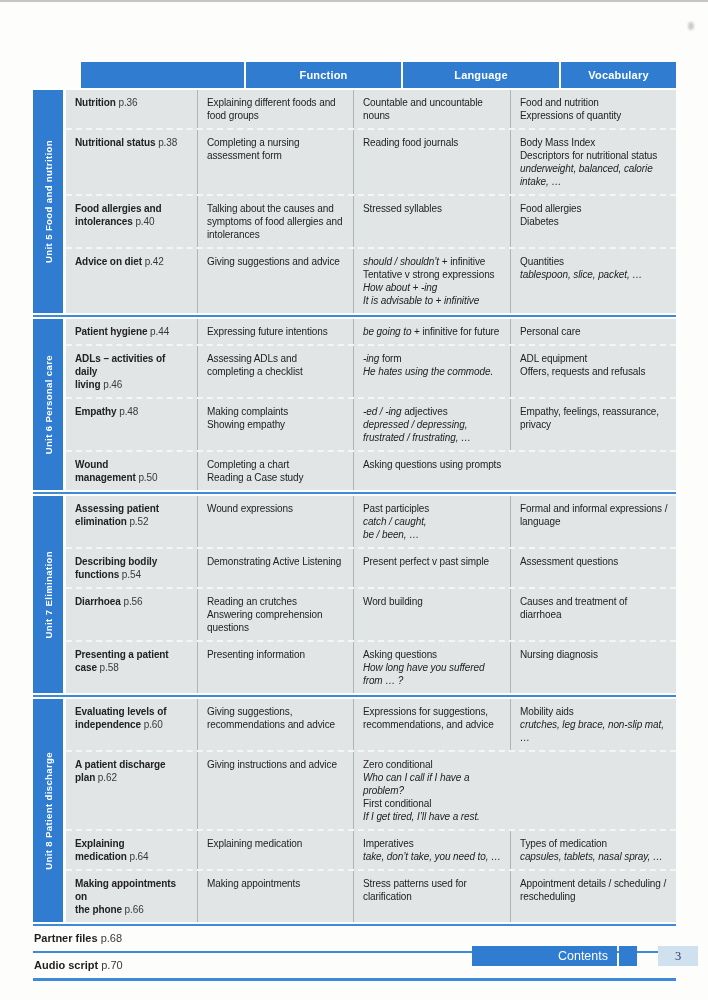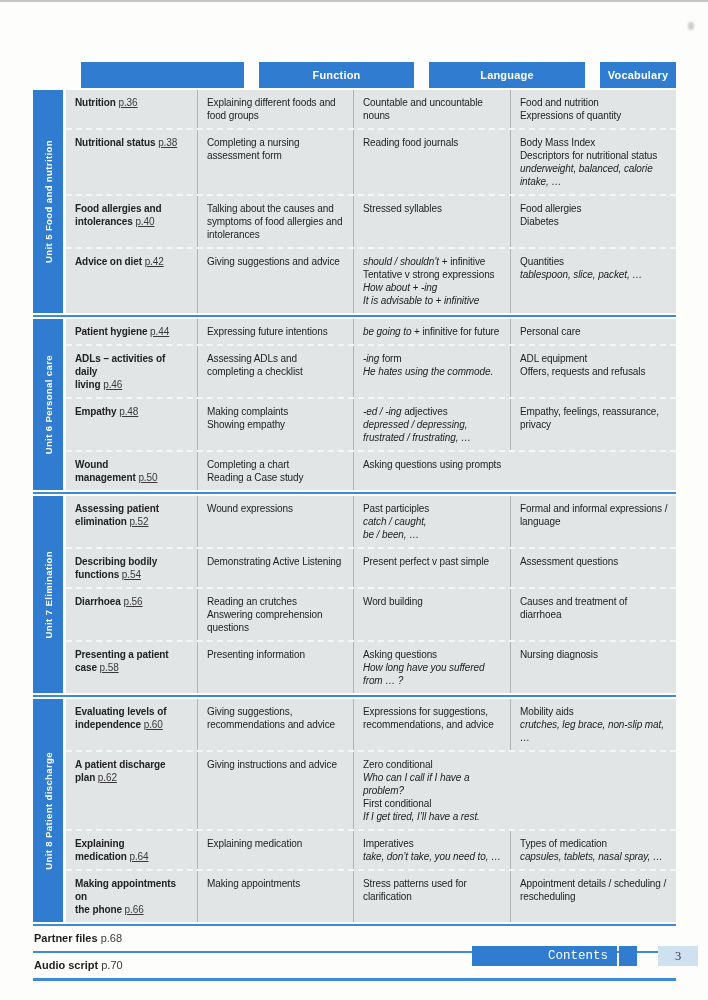--- a/index.html
+++ b/index.html
@@ -8,21 +8,21 @@
     background:#fdfdfb;overflow:hidden;
     font-family:"Liberation Sans", sans-serif;color:#1f1f1f;
   }
   .top-edge{position:absolute;top:0;left:0;width:708px;height:2px;background:#c7c4c2;}
   .smudge{position:absolute;top:22px;left:688px;width:6px;height:8px;border-radius:50%;
     background:#8f8f8f;opacity:.45;filter:blur(1px);}
 
   .toc-table{position:absolute;left:33px;top:62px;width:643px;}
 
   
-  .header-row{display:grid;grid-template-columns:163px 155px 156px 1fr;column-gap:15px;padding-left:48px;}
+  .header-row{display:grid;grid-template-columns:163px 155px 156px 1fr;column-gap:2px;padding-left:48px;}
   .header-cell{
     height:26px;background:var(--accent-blue,#2f7cd1);color:#fff;
     display:flex;align-items:center;justify-content:center;
     font-size:11px;font-weight:bold;letter-spacing:.2px;
   }
 
   
   #units{margin-top:2px;}
   .unit{display:grid;grid-template-columns:30px 3px 1fr;}
   .unit-divider{height:2px;background:var(--divider-blue,#3f8ad8);margin:2px 0;}
@@ -35,38 +35,38 @@
   .unit-rows{display:flex;flex-direction:column;}
   .trow{display:grid;grid-template-columns:131px 156px 157px 1fr;background:var(--cell-gray,#e2e5e6);}
   .trow + .trow{border-top:2px dashed #f5f6f3;}
   .cell{
     padding:6px 8px 6px 9px;font-size:10px;line-height:13px;
     letter-spacing:-.1px;color:#222;
   }
   .cell + .cell{border-left:1px solid #afb4b7;}
   .topic-cell{font-weight:bold;}
   .tname{white-space:pre-line;}
-  .pref{font-weight:normal;color:#3a3a3a;text-decoration:underline;}
+  .pref{font-weight:normal;color:#3a3a3a;}
   .it{font-style:italic;}
   .line{min-height:13px;}
 
   
   .misc-block{border-bottom:3px solid var(--divider-blue,#3f8ad8);margin-top:2px;}
   .misc-row{
     border-top:2px solid var(--divider-blue,#3f8ad8);
     padding:6px 0 7px 1px;font-size:11px;background:transparent;
   }
   .misc-title{font-weight:bold;}
   .misc-page{font-weight:normal;color:#3a3a3a;}
 
   
   .contents-bar{
     position:absolute;top:946px;left:472px;width:145px;height:20px;box-sizing:border-box;
     background:var(--accent-blue,#2f7cd1);color:#fff;
-    font-family:Liberation Mono, monospace;font-size:12.5px;
+    font-family:Liberation Sans, sans-serif;font-size:12.5px;
     display:flex;align-items:center;justify-content:flex-end;padding-right:9px;
   }
   .contents-notch{position:absolute;top:946px;left:619px;width:18px;height:20px;background:var(--accent-blue,#2f7cd1);}
   .page-num-box{
     position:absolute;top:946px;left:658px;width:40px;height:20px;
     background:var(--page-number-bg,#cfe0ee);color:#17355e;
     font-family:"Liberation Serif", serif;font-size:12.5px;
     display:flex;align-items:center;justify-content:center;
   }
 </style>

